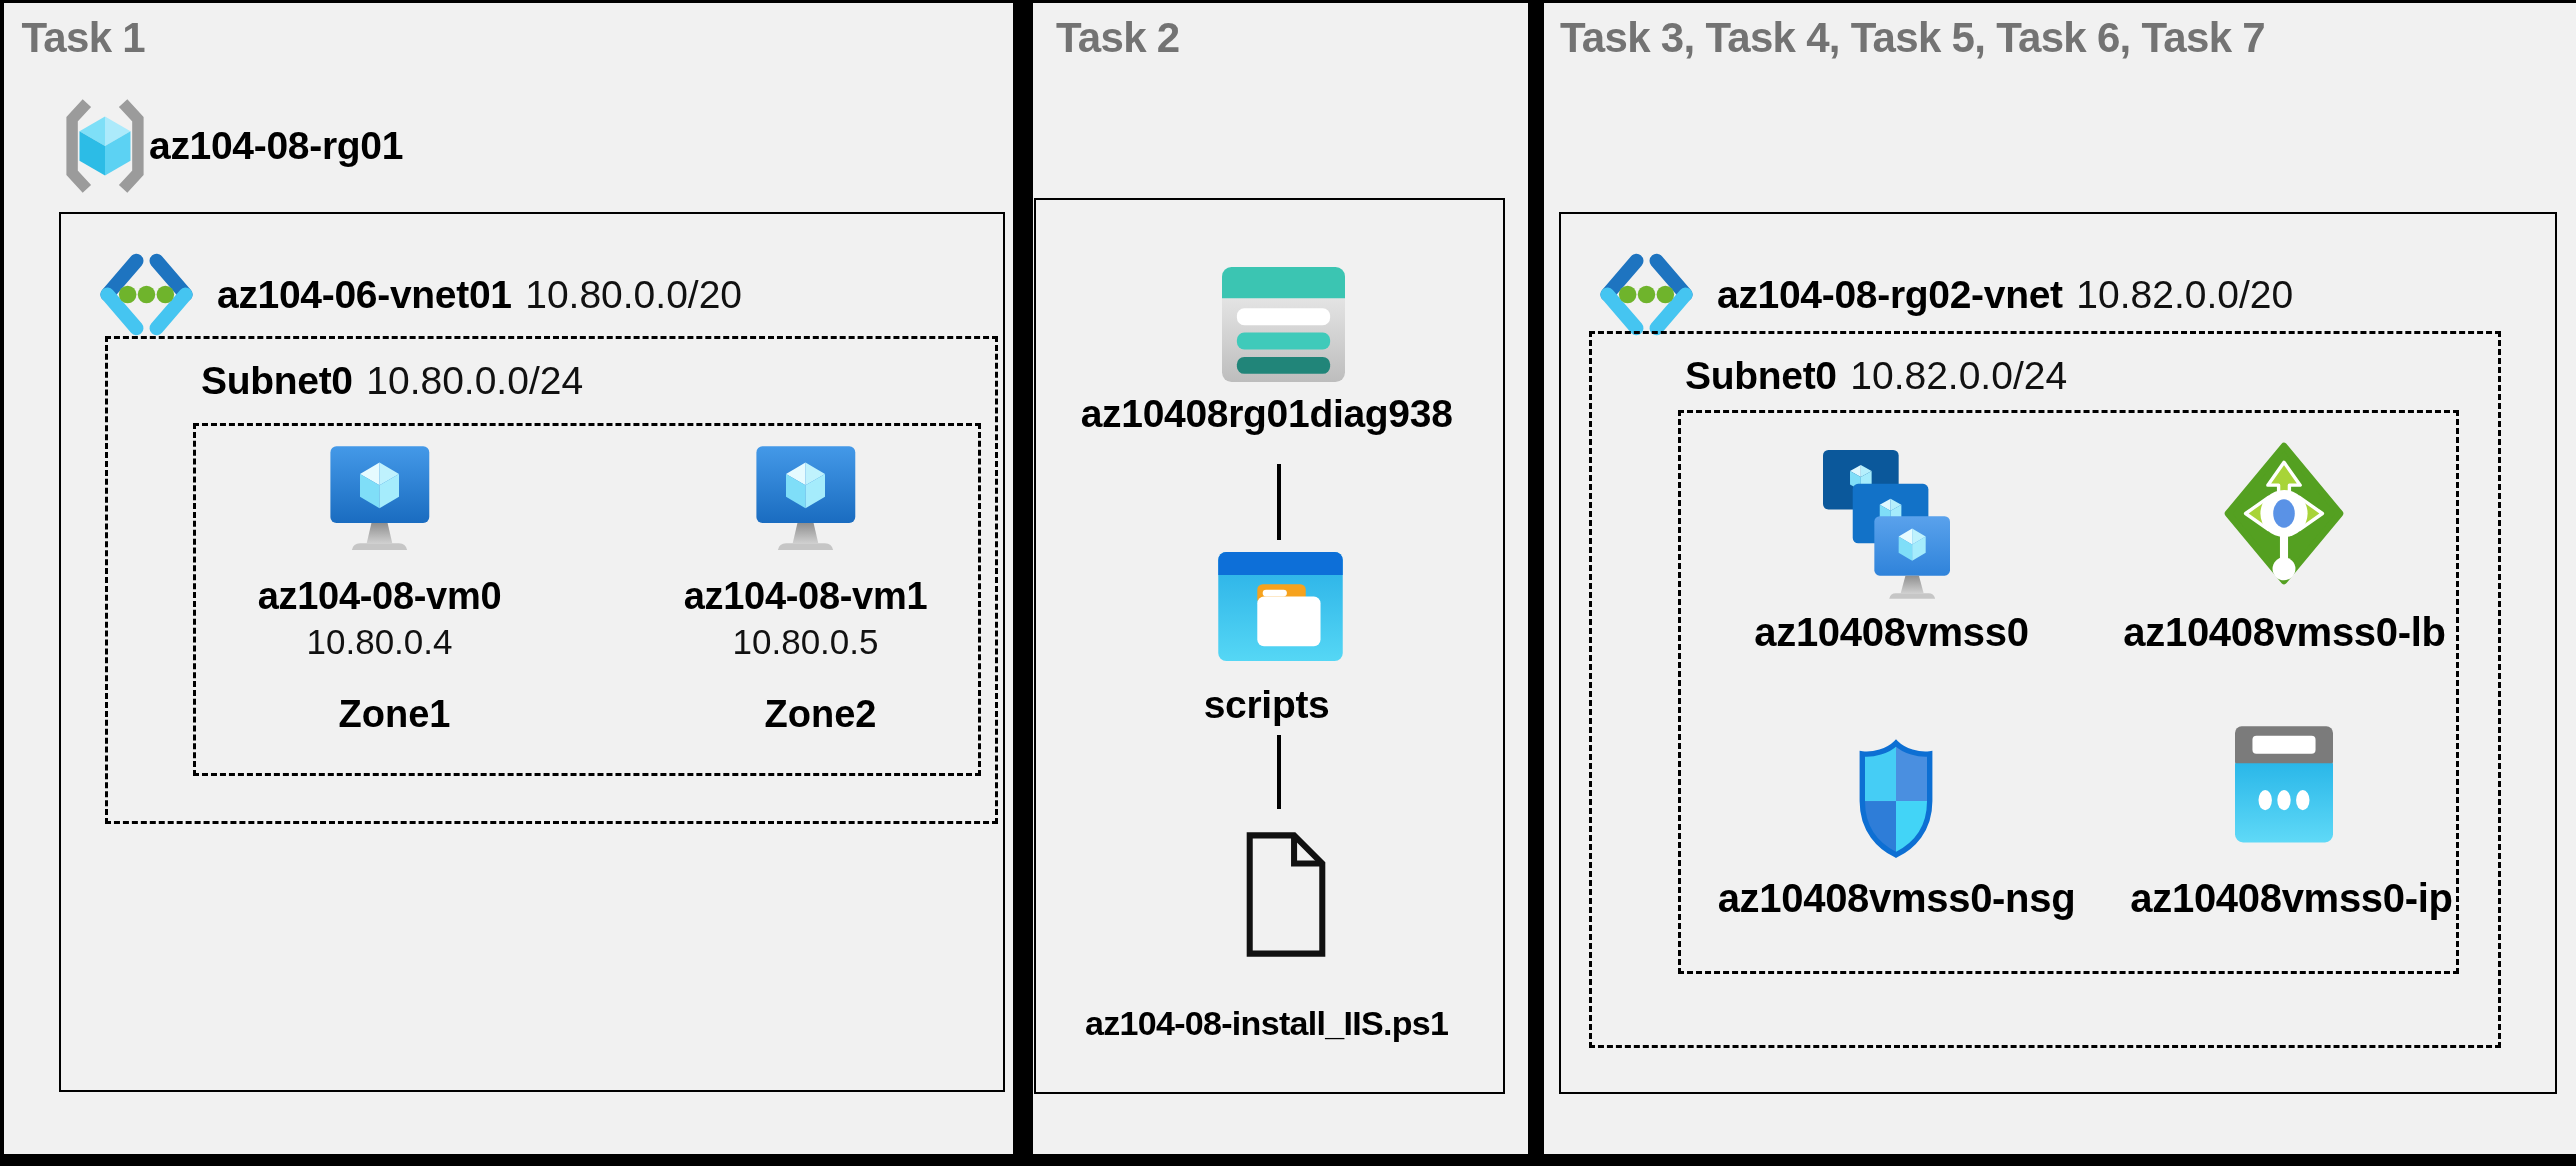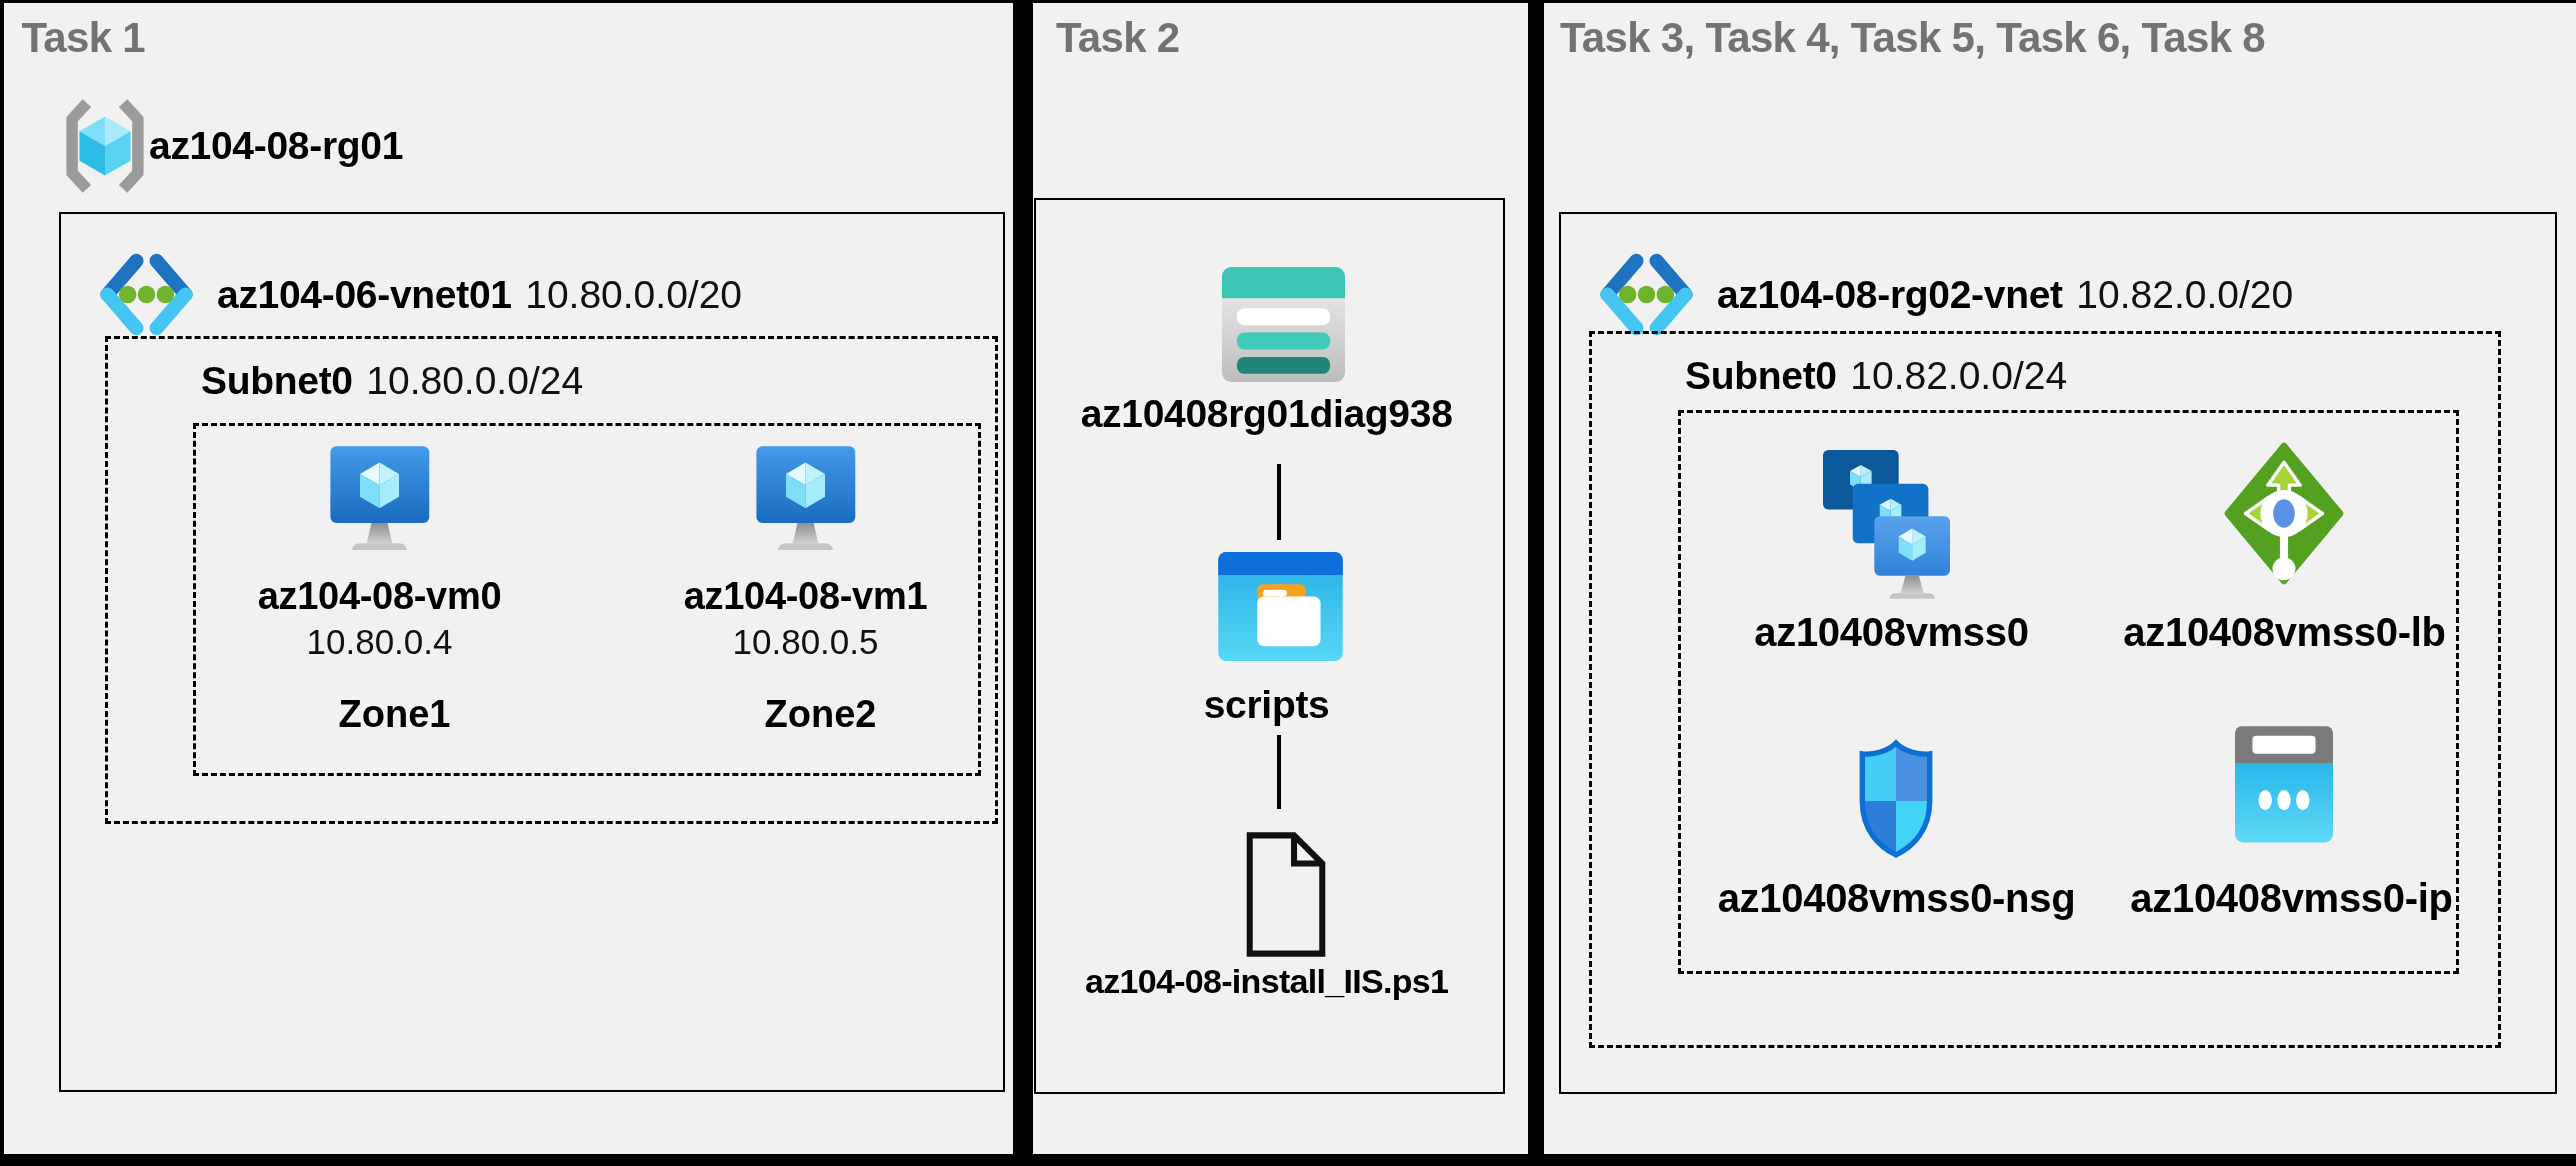--- a/index.html
+++ b/index.html
@@ -194,27 +194,27 @@
         <rect x="58" y="66" width="94" height="74" rx="10" fill="#ffffff"></rect>
       </svg>
       <div class="t2-label" style="top:481px">scripts</div>
 
       <div class="connector" style="left:241px;top:535px;height:74px"></div>
 
       <svg class="t2-item" style="left:208px;top:630px" width="84" height="129" viewBox="0 0 124 192">
         <path d="M8 8 h66 l42 42 v134 h-108 z" fill="#f1f1f1" stroke="#111111" stroke-width="9" stroke-linejoin="miter"></path>
         <path d="M74 8 v42 h42" fill="none" stroke="#111111" stroke-width="9"></path>
       </svg>
-      <div class="t2-label" style="top:758px;font-size:34px;letter-spacing:-0.7px">az104-08-install_IIS.ps1</div>
+      <div class="t2-label" style="top:800px;font-size:34px;letter-spacing:-0.7px">az104-08-install_IIS.ps1</div>
 
     </div>
   </div>
 
   <div class="panel" id="p3">
-    <div class="task-title">Task 3, Task 4, Task 5, Task 6, Task 8</div>
+    <div class="task-title">Task 3, Task 4, Task 5, Task 6, Task 7</div>
 
 
     <div class="vnet-box">
       <div class="vnet-header">
         <svg width="101" height="101" viewBox="0 0 150 150">
           <path d="M60 25 L17 75" stroke="#1e74c0" stroke-width="21" stroke-linecap="round"></path>
           <path d="M17 75 L60 125" stroke="#45c5f1" stroke-width="21" stroke-linecap="round"></path>
           <path d="M90 25 L133 75" stroke="#1e74c0" stroke-width="21" stroke-linecap="round"></path>
           <path d="M133 75 L90 125" stroke="#45c5f1" stroke-width="21" stroke-linecap="round"></path>
           <circle cx="47" cy="75" r="13" fill="#6fb42c"></circle>

